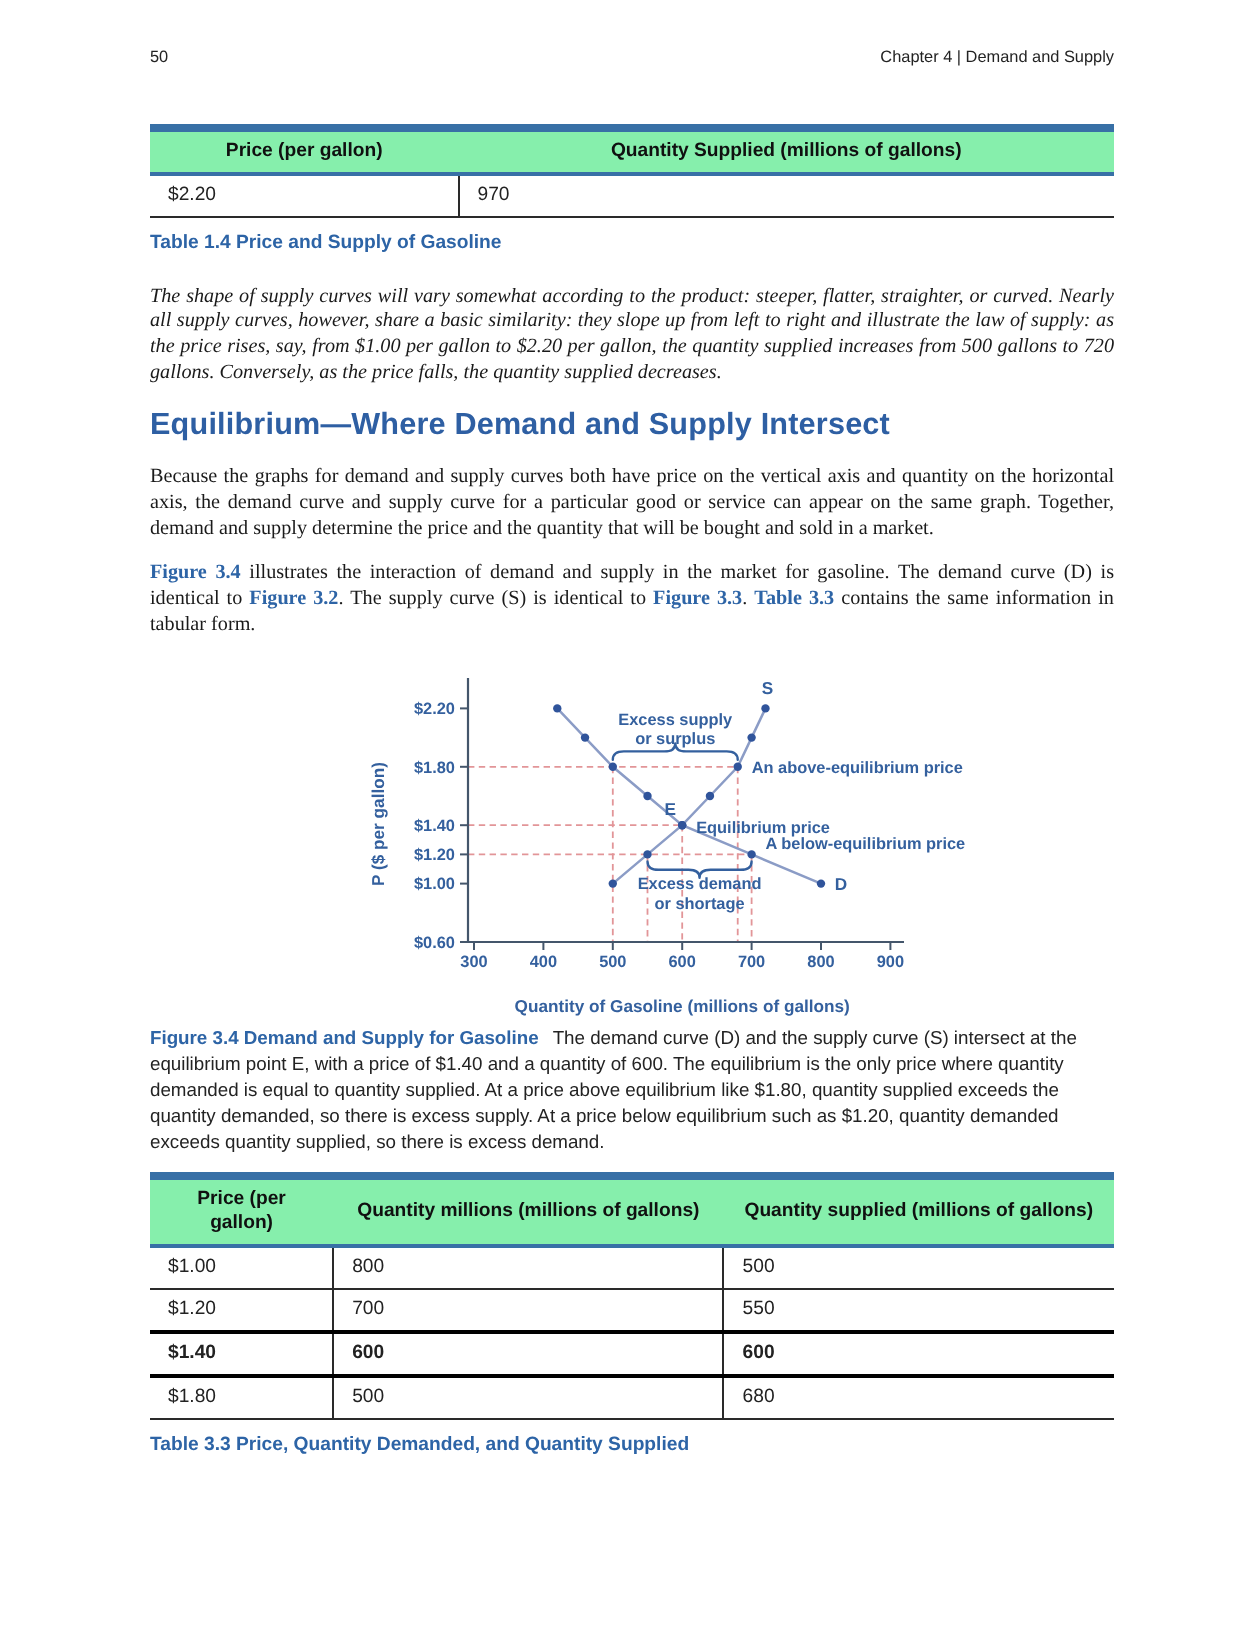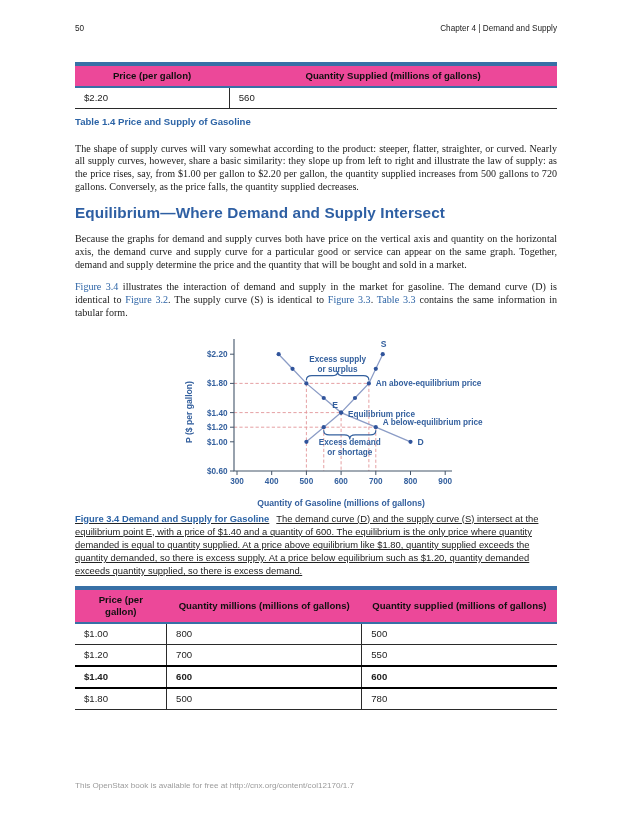--- a/index.html
+++ b/index.html
@@ -8,46 +8,46 @@
   .page { position:absolute; inset:0; overflow:hidden; background:#fff; }
 
   .pg-header { position:absolute; top:24px; left:75px; right:73px;
     display:flex; justify-content:space-between;
     font-family:"Liberation Sans", sans-serif; font-size:8.2px; color:#232323;align-items:flex-end; }
 
   .content { position:absolute; top:0; left:75px; width:482px; }
 
   table.tbl { width:100%; border-collapse:collapse; table-layout:fixed;
     font-family:"Liberation Sans", sans-serif; }
-  .tbl thead th { background:#ec4899; border-top:4px solid #3870a6;
+  .tbl thead th { background:#86efac; border-top:4px solid #3870a6;
     border-bottom:2.5px solid #3870a6; font-size:9.6px; font-weight:bold;
     color:#101010; padding:4px 8px; line-height:11.6px; }
   .tbl tbody td { border-bottom:1.6px solid #2a2a2a; font-size:9.6px; color:#222;
     padding:4.5px 9px; text-align:left; vertical-align:top; line-height:11px; }
   .tbl tbody td + td { border-left:1.6px solid #2a2a2a; }
   .t32 { margin-top:62px; }
   .t33 { margin-top:9px; }
   .t33 tbody tr.strong td { font-weight:bold; border-top:2px solid #000; border-bottom:2px solid #000; }
 
   .tbl-caption { font-family:"Liberation Sans", sans-serif; font-size:9.6px;
     font-weight:bold; color:#2d64a6; margin-top:7px; }
 
   .para { font-size:10.1px; line-height:12.7px; color:#1a1a1a; text-align:justify; }
-  .p1 { margin-top:16px; }
+  .p1 { margin-top:16px;font-style:italic; }
   .p2 { margin-top:8px; }
   .p3 { margin-top:4px; }
   h2.section { font-family:"Liberation Sans", sans-serif; font-size:15.3px; line-height:17px;
     color:#2e5fa3; margin-top:5px; font-weight:bold; letter-spacing:0.1px; }
-  a.xref { color:#2d64a6; font-weight:normal; text-decoration:none; }
+  a.xref { color:#2d64a6; font-weight:bold; text-decoration:none; }
 
   .chart-wrap { margin-top:6px; margin-left:84px; width:334px; height:180px; }
   svg text { font-family:"Liberation Sans", sans-serif; }
 
   .figcap { font-family:"Liberation Sans", sans-serif; font-size:9.4px;
-    line-height:13.1px; color:#232323; margin-top:2px; text-align:left;text-decoration:underline; }
+    line-height:13.1px; color:#232323; margin-top:2px; text-align:left; }
   .figcap .lead { color:#2d64a6; font-weight:bold; margin-right:7px; }
 
   .pg-footer { position:absolute; left:75px; bottom:25px;
     font-family:"Liberation Sans", sans-serif; font-size:8.1px; color:#9b9b9b; }
 
   .colp32 { width:32%; } .colq32 { width:68%; }
   .colp33 { width:19%; } .colq33 { width:40.5%; }
 </style>
 </head>
 <body>
@@ -68,21 +68,21 @@
         </colgroup>
       <thead>
           <tr>
             <th>Price (per gallon)</th>
             <th>Quantity Supplied (millions of gallons)</th>
           </tr>
         </thead>
       <tbody>
           <tr>
             <td>$2.20</td>
-            <td>560</td>
+            <td>970</td>
           </tr>
         </tbody>
     </table>
     <div class="tbl-caption">Table 1.4 Price and Supply of Gasoline</div>
 
     <p class="para p1">The shape of supply curves will vary somewhat according to the product: steeper, flatter, straighter, or curved. Nearly all supply curves, however, share a basic similarity: they slope up from left to right and illustrate the law of supply: as the price rises, say, from $1.00 per gallon to $2.20 per gallon, the quantity supplied increases from 500 gallons to 720 gallons. Conversely, as the price falls, the quantity supplied decreases.</p>
 
     <h2 class="section">Equilibrium—Where Demand and Supply Intersect</h2>
 
     <p class="para p2">Because the graphs for demand and supply curves both have price on the vertical axis and quantity on the horizontal axis, the demand curve and supply curve for a particular good or service can appear on the same graph. Together, demand and supply determine the price and the quantity that will be bought and sold in a market.</p>
@@ -200,22 +200,22 @@
             <td>550</td>
           </tr>
           <tr class="strong">
             <td>$1.40</td>
             <td>600</td>
             <td>600</td>
           </tr>
           <tr>
             <td>$1.80</td>
             <td>500</td>
-            <td>780</td>
+            <td>680</td>
           </tr>
         </tbody>
     </table>
+    <div class="tbl-caption">Table 3.3 Price, Quantity Demanded, and Quantity Supplied</div>
 
   </div>
 
-  <div class="pg-footer">This OpenStax book is available for free at http://cnx.org/content/col12170/1.7</div>
 
 </div>
 
 </body></html>

